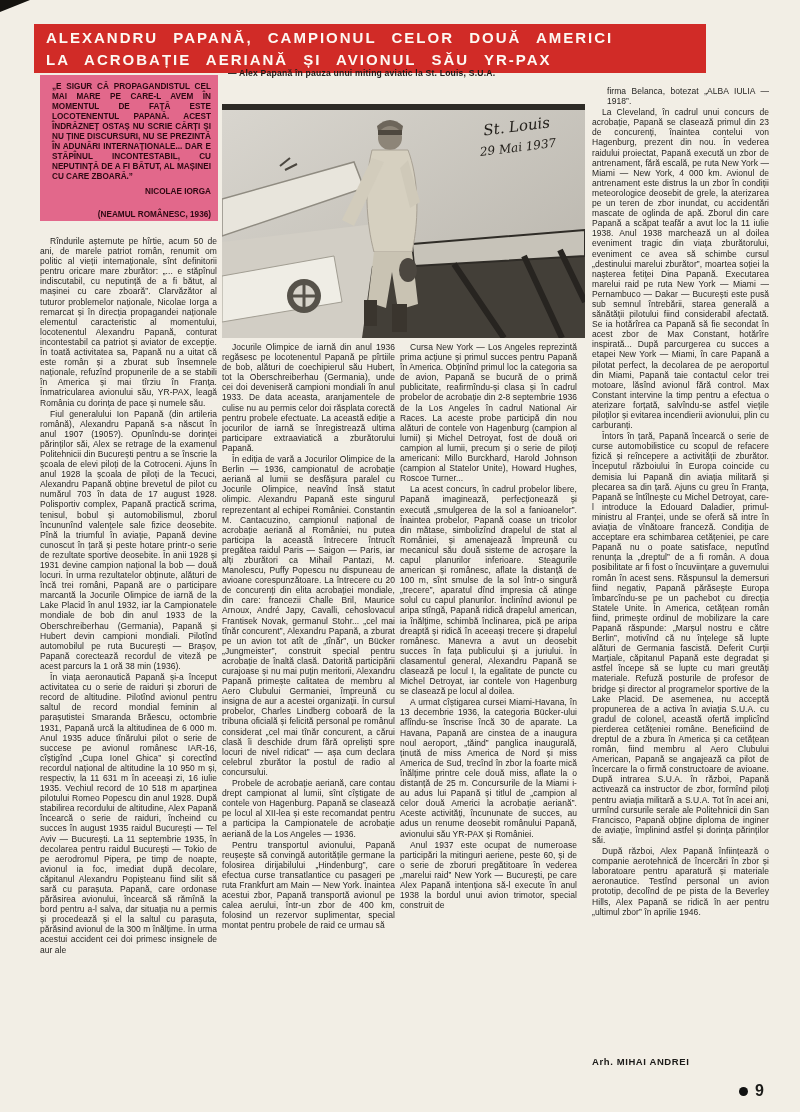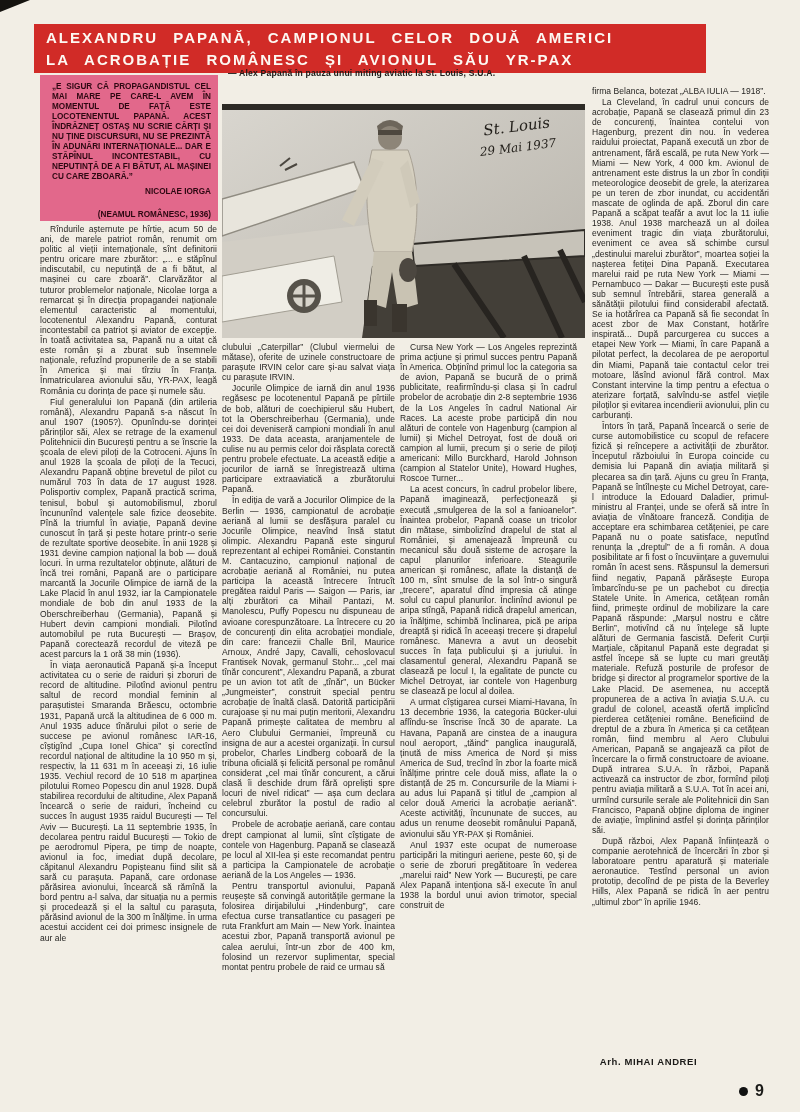--- a/index.html
+++ b/index.html
@@ -59,46 +59,46 @@
   .col {
     position:absolute;
     font-size:8.5px;
     line-height:10.1px;
     text-align:justify;
     color:#201f1d;
     overflow:hidden;
     letter-spacing:0.05px;
   }
   .col .para { text-indent:10px; }
-  .col .para.cont { text-indent:0; }
+  .col .para.cont { text-indent:0;margin-left:15px; }
   .col .para + .para { margin-top:1px; }
-  #col1 { left:40px;  top:224px; width:177px; height:834px; }
+  #col1 { left:40px;  top:236px; width:177px; height:834px; }
   #col2 { left:222px; top:342px; width:173px; height:708px; }
   #col3 { left:400px; top:342px; width:177px; height:710px; }
   #col4 { left:592px; top:86px;  width:177px; height:966px; }
   
   .credit {
-    position:absolute; left:560px; top:1056px; width:177px;
-    text-align:center; font-weight:bold; font-size:9.5px; letter-spacing:0.6px;
+    position:absolute; left:592px; top:1056px; width:177px;
+    text-align:left; font-weight:bold; font-size:9.5px; letter-spacing:0.6px;
   }
   .page-num {
     position:absolute; right:36px; top:1082px;
     display:flex; align-items:center; gap:7px;
   }
   .page-num .bullet { width:9px; height:9px; border-radius:50%; background:#111; }
   .page-num .num { font-weight:bold; font-size:16px; }
 </style>
 </head>
 <body>
 
 <div class="corner-mark"></div>
 
 <div class="headline">
   <div>ALEXANDRU PAPANĂ, CAMPIONUL CELOR DOUĂ AMERICI</div>
-  <div>LA ACROBAȚIE ROMÂNESC ȘI AVIONUL SĂU YR-PAX</div>
+  <div>LA ACROBAȚIE AERIANĂ ȘI AVIONUL SĂU YR-PAX</div>
 </div>
 
 <div class="quote-box">
   <span>„E SIGUR CĂ PROPAGANDISTUL CEL MAI MARE PE CARE-L AVEM ÎN MOMENTUL DE FAȚĂ ESTE LOCOTENENTUL PAPANĂ. ACEST ÎNDRĂZNEȚ OSTAȘ NU SCRIE CĂRȚI ȘI NU ȚINE DISCURSURI, NU SE PREZINTĂ ÎN ADUNĂRI INTERNAȚIONALE... DAR E STĂPÎNUL INCONTESTABIL, CU NEPUTINȚĂ DE A FI BĂTUT, AL MAȘINEI CU CARE ZBOARĂ.”</span>
   <span class="quote-attrib">NICOLAE IORGA</span>
   <span class="quote-attrib" style="margin-top:12px;text-align:right;">(NEAMUL ROMÂNESC, 1936)</span>
 </div>
 
 <div class="photo-caption">— Alex Papană în pauza unui miting aviatic la St. Louis, S.U.A.</div>
 
@@ -146,21 +146,20 @@
     </g>
   </svg>
 </div>
 
 <div id="col1" class="col">
     <p class="para">Rîndurile așternute pe hîrtie, acum 50 de ani, de marele patriot român, renumit om politic al vieții internaționale, sînt definitorii pentru oricare mare zburător: „... e stăpînul indiscutabil, cu neputință de a fi bătut, al mașinei cu care zboară”. Clarvăzător al tuturor problemelor naționale, Nicolae Iorga a remarcat și în direcția propagandei naționale elementul caracteristic al momentului, locotenentul Alexandru Papană, conturat incontestabil ca patriot și aviator de excepție. În toată activitatea sa, Papană nu a uitat că este român și a zburat sub însemnele naționale, refuzînd propunerile de a se stabili în America și mai tîrziu în Franța. Înmatricularea avionului său, YR-PAX, leagă România cu dorința de pace și numele său.</p>
     <p class="para">Fiul generalului Ion Papană (din artileria română), Alexandru Papană s-a născut în anul 1907 (1905?). Opunîndu-se dorinței părinților săi, Alex se retrage de la examenul Politehnicii din București pentru a se înscrie la școala de elevi piloți de la Cotroceni. Ajuns în anul 1928 la școala de piloți de la Tecuci, Alexandru Papană obține brevetul de pilot cu numărul 703 în data de 17 august 1928. Polisportiv complex, Papană practică scrima, tenisul, bobul și automobilismul, zborul încununînd valențele sale fizice deosebite. Pînă la triumful în aviație, Papană devine cunoscut în țară și peste hotare printr-o serie de rezultate sportive deosebite. În anii 1928 și 1931 devine campion național la bob — două locuri. În urma rezultatelor obținute, alături de încă trei români, Papană are o participare marcantă la Jocurile Olimpice de iarnă de la Lake Placid în anul 1932, iar la Campionatele mondiale de bob din anul 1933 de la Oberschreiberhau (Germania), Papană și Hubert devin campioni mondiali. Pilotînd automobilul pe ruta București — Brașov, Papană corectează recordul de viteză pe acest parcurs la 1 oră 38 min (1936).</p>
     <p class="para">În viața aeronautică Papană și-a început activitatea cu o serie de raiduri și zboruri de record de altitudine. Pilotînd avionul pentru saltul de record mondial feminin al parașutistei Smaranda Brăescu, octombrie 1931, Papană urcă la altitudinea de 6 000 m. Anul 1935 aduce tînărului pilot o serie de succese pe avionul românesc IAR-16, cîștigînd „Cupa Ionel Ghica” și corectînd recordul național de altitudine la 10 950 m și, respectiv, la 11 631 m în aceeași zi, 16 iulie 1935. Vechiul record de 10 518 m aparținea pilotului Romeo Popescu din anul 1928. După stabilirea recordului de altitudine, Alex Papană încearcă o serie de raiduri, încheind cu succes în august 1935 raidul București — Tel Aviv — București. La 11 septembrie 1935, în decolarea pentru raidul București — Tokio de pe aerodromul Pipera, pe timp de noapte, avionul ia foc, imediat după decolare, căpitanul Alexandru Popișteanu fiind silit să sară cu parașuta. Papană, care ordonase părăsirea avionului, încearcă să rămînă la bord pentru a-l salva, dar situația nu a permis și procedează și el la saltul cu parașuta, părăsind avionul de la 300 m înălțime. În urma acestui accident cei doi primesc insignele de aur ale</p>
   </div>
 <div id="col2" class="col">
-    <p class="para cont">clubului „Caterpillar” (Clubul viermelui de mătase), oferite de uzinele constructoare de parașute IRVIN celor care și-au salvat viața cu parașute IRVIN.</p>
     <p class="para">Jocurile Olimpice de iarnă din anul 1936 regăsesc pe locotenentul Papană pe pîrtiile de bob, alături de coechipierul său Hubert, tot la Oberschreiberhau (Germania), unde cei doi deveniseră campioni mondiali în anul 1933. De data aceasta, aranjamentele de culise nu au permis celor doi răsplata corectă pentru probele efectuate. La această ediție a jocurilor de iarnă se înregistrează ultima participare extraaviatică a zburătorului Papană.</p>
     <p class="para">În ediția de vară a Jocurilor Olimpice de la Berlin — 1936, campionatul de acrobație aeriană al lumii se desfășura paralel cu Jocurile Olimpice, neavînd însă statut olimpic. Alexandru Papană este singurul reprezentant al echipei României. Constantin M. Cantacuzino, campionul național de acrobație aeriană al României, nu putea participa la această întrecere întrucît pregătea raidul Paris — Saigon — Paris, iar alți zburători ca Mihail Pantazi, M. Manolescu, Puffy Popescu nu dispuneau de avioane corespunzătoare. La întrecere cu 20 de concurenți din elita acrobației mondiale, din care: francezii Challe Bril, Maurice Arnoux, André Japy, Cavalli, cehoslovacul Frantisek Novak, germanul Stohr... „cel mai tînăr concurent”, Alexandru Papană, a zburat pe un avion tot atît de „tînăr”, un Bücker „Jungmeister”, construit special pentru acrobație de înaltă clasă. Datorită participării curajoase și nu mai puțin meritorii, Alexandru Papană primește calitatea de membru al Aero Clubului Germaniei, împreună cu insigna de aur a acestei organizații. În cursul probelor, Charles Lindberg coboară de la tribuna oficială și felicită personal pe românul considerat „cel mai tînăr concurent, a cărui clasă îi deschide drum fără opreliști spre locuri de nivel ridicat” — așa cum declara celebrul zburător la postul de radio al concursului.</p>
     <p class="para">Probele de acrobație aeriană, care contau drept campionat al lumii, sînt cîștigate de contele von Hagenburg. Papană se clasează pe locul al XII-lea și este recomandat pentru a participa la Campionatele de acrobație aeriană de la Los Angeles — 1936.</p>
     <p class="para">Pentru transportul avionului, Papană reușește să convingă autoritățile germane la folosirea dirijabilului „Hindenburg”, care efectua curse transatlantice cu pasageri pe ruta Frankfurt am Main — New York. Înaintea acestui zbor, Papană transportă avionul pe calea aerului, într-un zbor de 400 km, folosind un rezervor suplimentar, special montat pentru probele de raid ce urmau să</p>
   </div>
 <div id="col3" class="col">
     <p class="para">Cursa New York — Los Angeles reprezintă prima acțiune și primul succes pentru Papană în America. Obținînd primul loc la categoria sa de avion, Papană se bucură de o primă publicitate, reafirmîndu-și clasa și în cadrul probelor de acrobație din 2-8 septembrie 1936 de la Los Angeles în cadrul National Air Races. La aceste probe participă din nou alături de contele von Hagenburg (campion al lumii) și Michel Detroyat, fost de două ori campion al lumii, precum și o serie de piloți americani: Millo Burckhard, Harold Johnson (campion al Statelor Unite), Howard Hughes, Roscoe Turner...</p>
     <p class="para">La acest concurs, în cadrul probelor libere, Papană imaginează, perfecționează și execută „smulgerea de la sol a fanioanelor”. Înaintea probelor, Papană coase un tricolor din mătase, simbolizînd drapelul de stat al României, și amenajează împreună cu mecanicul său două sisteme de acroșare la capul planurilor inferioare. Steagurile american și românesc, aflate la distanță de 100 m, sînt smulse de la sol într-o singură „trecere”, aparatul dînd impresia că atinge solul cu capul planurilor. Înclinînd avionul pe aripa stîngă, Papană ridică drapelul american, ia înălțime, schimbă înclinarea, pică pe aripa dreaptă și ridică în aceeași trecere și drapelul românesc. Manevra a avut un deosebit succes în fața publicului și a juriului. În clasamentul general, Alexandru Papană se clasează pe locul I, la egalitate de puncte cu Michel Detroyat, iar contele von Hagenburg se clasează pe locul al doilea.</p>
     <p class="para">A urmat cîștigarea cursei Miami-Havana, în 13 decembrie 1936, la categoria Bücker-ului aflîndu-se înscrise încă 30 de aparate. La Havana, Papană are cinstea de a inaugura noul aeroport, „tăind” panglica inaugurală, ținută de miss America de Nord și miss America de Sud, trecînd în zbor la foarte mică înălțime printre cele două miss, aflate la o distanță de 25 m. Concursurile de la Miami i-au adus lui Papană și titlul de „campion al celor două Americi la acrobație aeriană”. Aceste activități, încununate de succes, au adus un renume deosebit românului Papană, avionului său YR-PAX și României.</p>
     <p class="para">Anul 1937 este ocupat de numeroase participări la mitinguri aeriene, peste 60, și de o serie de zboruri pregătitoare în vederea „marelui raid” New York — București, pe care Alex Papană intenționa să-l execute în anul 1938 la bordul unui avion trimotor, special construit de</p>

